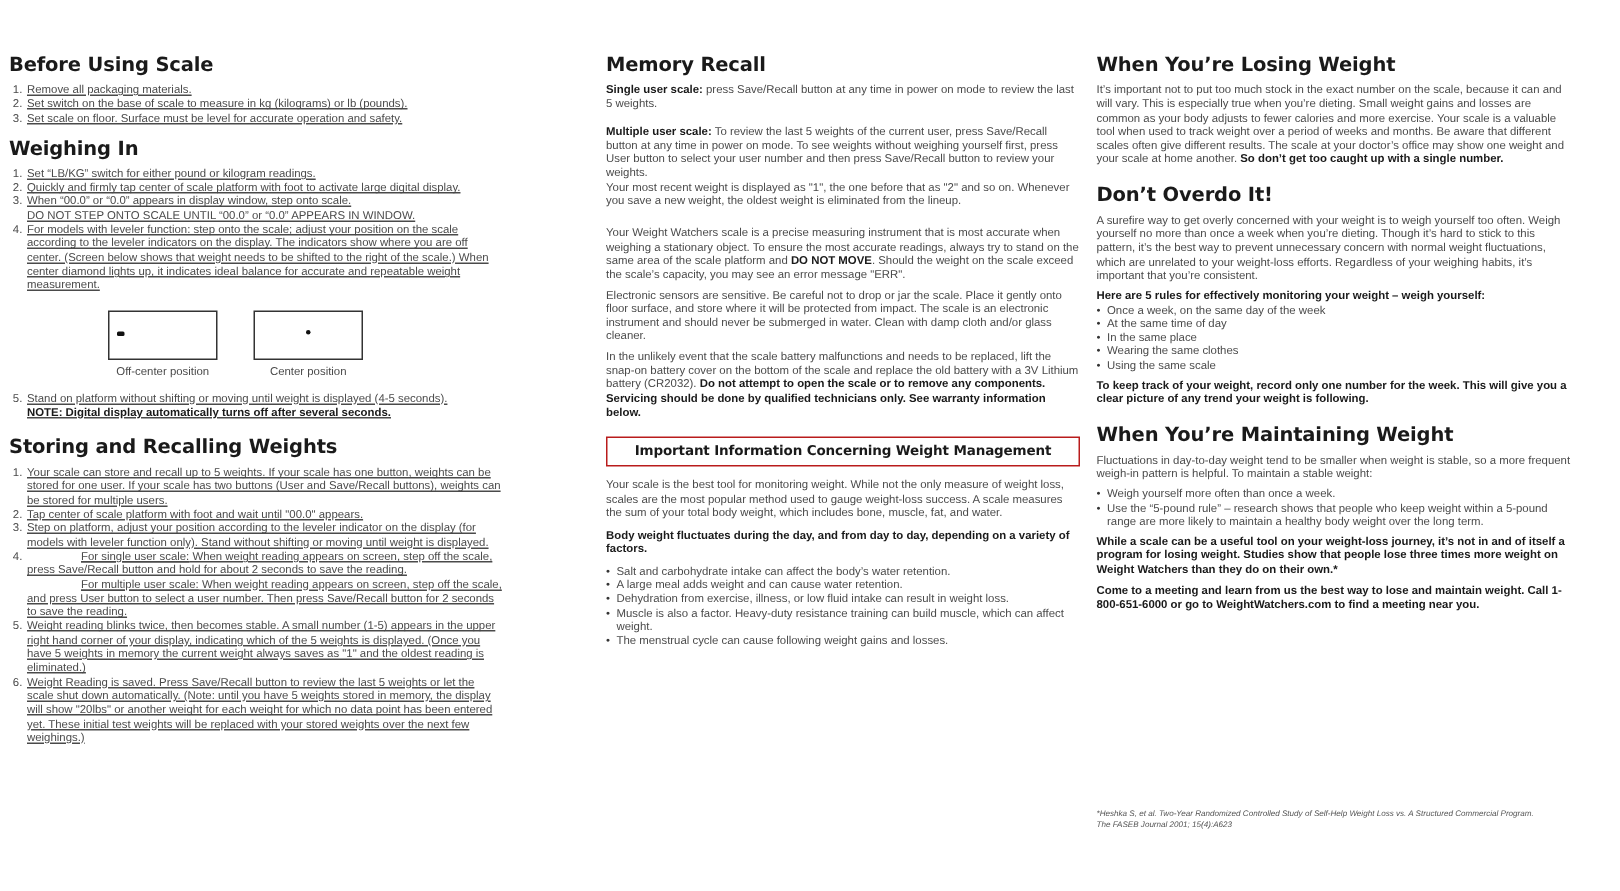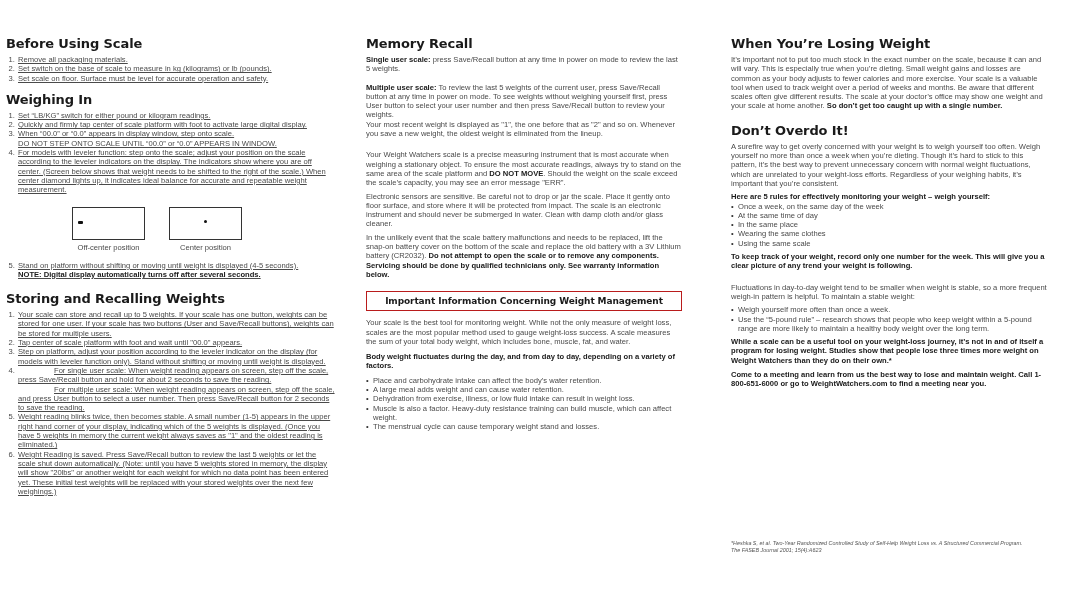--- a/index.html
+++ b/index.html
@@ -2,21 +2,21 @@
 <html><head>
 <meta charset="utf-8">
 <style>
   html, body { margin: 0; padding: 0; background: #ffffff; }
   body {
     width: 1080px; height: 594px; position: relative; overflow: hidden;
     font-family: "Liberation Sans", sans-serif; color: #4a4a4a;
   }
   .col { position: absolute; top: 36px; }
   .col1 { left: 6px; width: 330px; }
-  .col2 { left: 366px; width: 316px; }
+  .col2 { left: 404px; width: 316px; }
   .col3 { left: 731px; width: 316px; }
 
   h2 {
     font-family: "DejaVu Sans", sans-serif; font-weight: bold;
     font-size: 13px; color: #1a1a1a; margin: 0 0 4px 0; line-height: 15px;
     letter-spacing: -0.1px;
   }
   p, li { font-size: 7.6px; line-height: 9.3px; margin: 0; }
   p { margin-bottom: 4px; }
   b, .bold { color: #1a1a1a; font-weight: bold; }
@@ -129,25 +129,25 @@
     <p>
       <span>In the unlikely event that the scale battery malfunctions and needs to be replaced, lift the snap-on battery cover on the bottom of the scale and replace the old battery with a 3V Lithium battery (CR2032). </span><b>Do not attempt to open the scale or to remove any components. Servicing should be done by qualified technicians only. See warranty information below.</b>
     </p>
   </div>
 
   <div class="section" style="margin-top:12px;">
     <div class="boxed-heading">Important Information Concerning Weight Management</div>
     <p style="margin-bottom:6px;">Your scale is the best tool for monitoring weight. While not the only measure of weight loss, scales are the most popular method used to gauge weight-loss success. A scale measures the sum of your total body weight, which includes bone, muscle, fat, and water.</p>
     <p class="bold" style="margin-bottom:5px;">Body weight fluctuates during the day, and from day to day, depending on a variety of factors.</p>
     <ul>
-      <li>Place and carbohydrate intake can affect the body’s water retention.</li>
+      <li>Salt and carbohydrate intake can affect the body’s water retention.</li>
       <li>A large meal adds weight and can cause water retention.</li>
       <li>Dehydration from exercise, illness, or low fluid intake can result in weight loss.</li>
       <li>Muscle is also a factor. Heavy-duty resistance training can build muscle, which can affect weight.</li>
-      <li>The menstrual cycle can cause temporary weight stand and losses.</li>
+      <li>The menstrual cycle can cause following weight gains and losses.</li>
     </ul>
   </div>
 </div>
 
 <div class="col col3">
   <div class="section">
     <h2>When You’re Losing Weight</h2>
     <p>
       <span>It’s important not to put too much stock in the exact number on the scale, because it can and will vary. This is especially true when you’re dieting. Small weight gains and losses are common as your body adjusts to fewer calories and more exercise. Your scale is a valuable tool when used to track weight over a period of weeks and months. Be aware that different scales often give different results. The scale at your doctor’s office may show one weight and your scale at home another. </span><b>So don’t get too caught up with a single number.</b>
     </p>
@@ -161,20 +161,21 @@
       <li>Once a week, on the same day of the week</li>
       <li>At the same time of day</li>
       <li>In the same place</li>
       <li>Wearing the same clothes</li>
       <li>Using the same scale</li>
     </ul>
     <p class="bold">To keep track of your weight, record only one number for the week. This will give you a clear picture of any trend your weight is following.</p>
   </div>
 
   <div class="section" style="margin-top:12px;">
+    <h2>When You’re Maintaining Weight</h2>
     <p>Fluctuations in day-to-day weight tend to be smaller when weight is stable, so a more frequent weigh-in pattern is helpful. To maintain a stable weight:</p>
     <ul>
       <li>Weigh yourself more often than once a week.</li>
       <li>Use the “5-pound rule” – research shows that people who keep weight within a 5-pound range are more likely to maintain a healthy body weight over the long term.</li>
     </ul>
     <p class="bold" style="margin-bottom:5px;">While a scale can be a useful tool on your weight-loss journey, it’s not in and of itself a program for losing weight. Studies show that people lose three times more weight on Weight Watchers than they do on their own.*</p>
     <p class="bold">Come to a meeting and learn from us the best way to lose and maintain weight. Call 1-800-651-6000 or go to WeightWatchers.com to find a meeting near you.</p>
   </div>
 </div>
 

